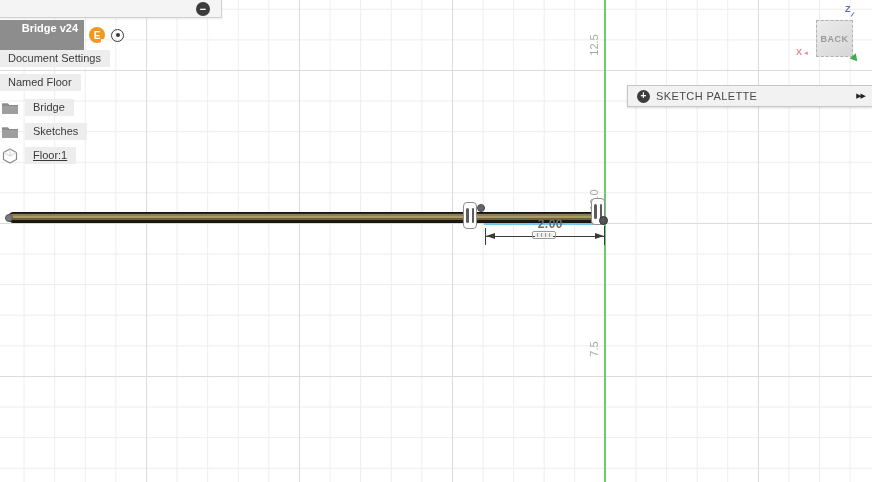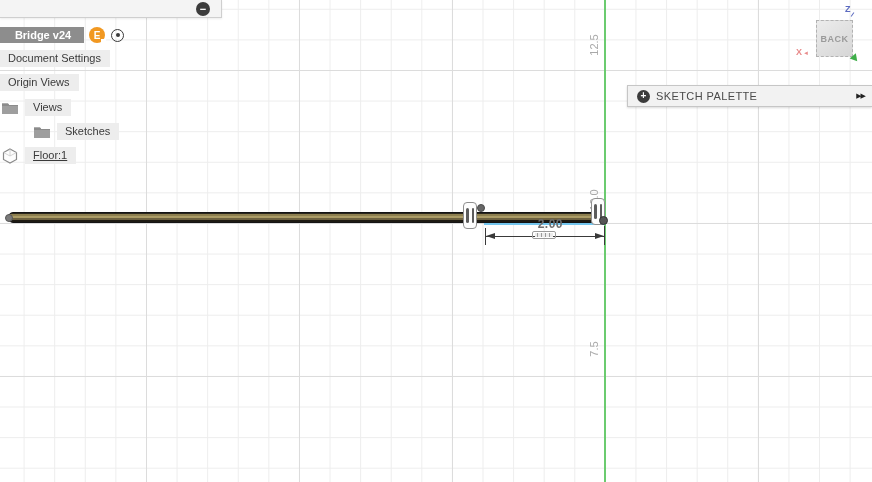--- a/index.html
+++ b/index.html
@@ -86,38 +86,38 @@
     font-size:11px; font-weight:bold; line-height:1; cursor:pointer;
   }
   .panel-min { left:196px; top:2px; }
 
   
   .browser { position:absolute; left:0; top:0; z-index:11; font-size:11px; color:#3a3a3a; }
   .chip { background:#ededed; display:inline-block; height:17px; line-height:17px; padding:0 9px 0 8px; white-space:nowrap; }
   .row { position:absolute; display:flex; align-items:center; }
   .row-root { left:0; top:27px; height:16px; }
   .root-chip {
-    background:#8d8d8d; color:#fff; font-weight:bold; width:84px; height:16px;
-    line-height:16px; text-align:center; padding-right:6px;
+    background:#8d8d8d; color:#fff; font-weight:bold; width:84px; height:31px;
+    line-height:16px; text-align:right; padding-right:6px;
   }
   .badge-e {
     position:relative; margin-left:5px; width:16px; height:16px; border-radius:50%;
     background:#f19821; color:#fff; font-size:10px; font-weight:bold;
     display:flex; align-items:center; justify-content:center;
   }
   .badge-e::after { content:""; position:absolute; right:-1px; bottom:-1px; width:5px; height:5px; background:#fff; }
   .target-ic {
     margin-left:6px; width:13px; height:13px; border:1.5px solid #3a3a3a; border-radius:50%;
     display:flex; align-items:center; justify-content:center;
   }
   .target-ic::after { content:""; width:4px; height:4px; border-radius:50%; background:#3a3a3a; }
   .row-ds { left:0; top:50px;text-align:center; }
   .row-nv { left:0; top:74px; }
   .row-or { left:0; top:99px; }
-  .row-sk { left:0; top:123px;padding-left:32px; }
+  .row-sk { left:0; top:123px; }
   .row-fl { left:0; top:147px;text-decoration:underline; }
   .tree-ic { width:17px; margin:0 6px 0 2px; display:flex; align-items:center; }
 
   
   .palette {
     position:absolute; left:627px; top:85px; width:245px; height:22px; z-index:10;
     background:#f2f2f2; border:1px solid #c6c6c6; border-right:none;
     box-shadow:0 1px 2px rgba(0,0,0,.15);
     display:flex; align-items:center;
   }
@@ -191,31 +191,31 @@
       <div class="chip root-chip">Bridge v24</div>
       <div class="badge-e">E</div>
       <div class="target-ic"></div>
     </div>
 
     <div class="row row-ds">
       <span class="chip">Document Settings</span>
     </div>
 
     <div class="row row-nv">
-      <span class="chip">Origin Views</span>
+      <span class="chip">Named Floor</span>
     </div>
 
     <div class="row row-or">
       <span class="tree-ic">
         <svg width="16" height="12" viewBox="0 0 16 12">
             <path d="M0 1.5 h6 l1.2 1.5 H16 V12 H0 Z" fill="#9e9e9e"></path>
             <path d="M0 1.5 h6 l1.2 1.5 H16 V4 H0 Z" fill="#8b8b8b"></path>
           </svg>
       </span>
-      <span class="chip">Views</span>
+      <span class="chip">Bridge</span>
     </div>
 
     <div class="row row-sk">
       <span class="tree-ic">
         <svg width="16" height="12" viewBox="0 0 16 12">
             <path d="M0 1.5 h6 l1.2 1.5 H16 V12 H0 Z" fill="#9e9e9e"></path>
             <path d="M0 1.5 h6 l1.2 1.5 H16 V4 H0 Z" fill="#8b8b8b"></path>
           </svg>
       </span>
       <span class="chip">Sketches</span>

